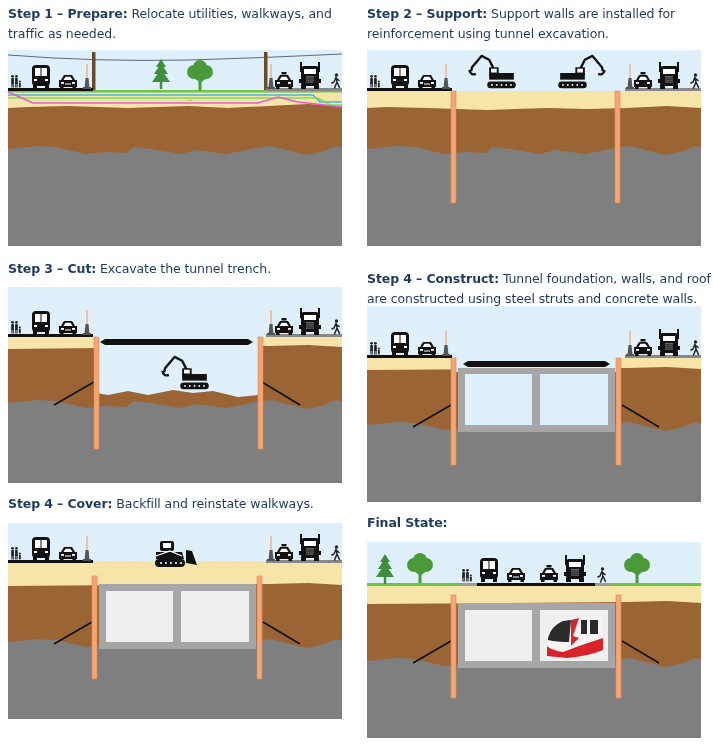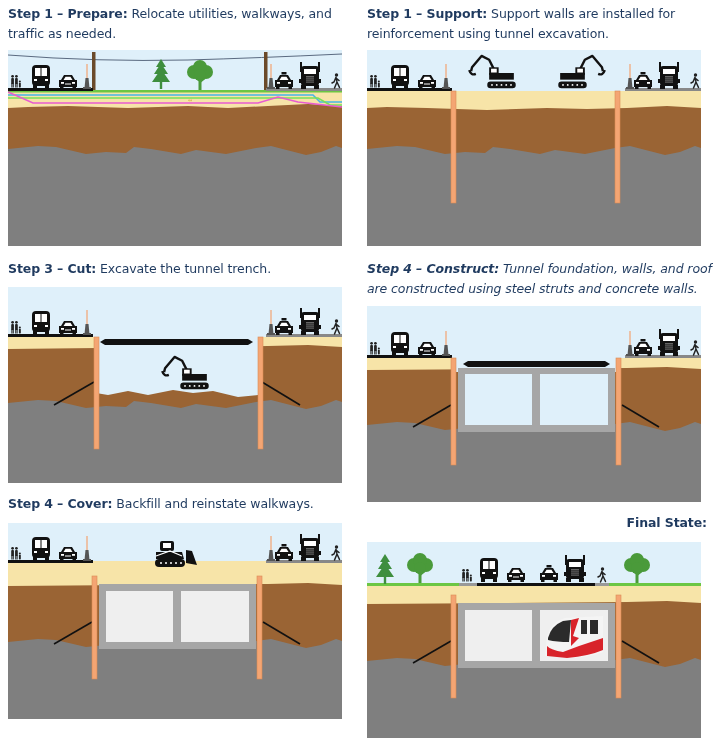--- a/index.html
+++ b/index.html
@@ -8,32 +8,32 @@
   .caption b{font-weight:bold;}
   .panel{position:absolute;width:334px;height:196px;display:block;}
 </style>
 </head>
 <body>
 
 <div class="caption" style="left:8px;top:4px;width:330px;">
   <b>Step 1 – Prepare:</b><span> Relocate utilities, walkways, and traffic as needed.</span>
 </div>
 <div class="caption" style="left:367px;top:4px;width:340px;">
-  <b>Step 1 – Support:</b><span> Support walls are installed for reinforcement using tunnel excavation.</span>
+  <b>Step 2 – Support:</b><span> Support walls are installed for reinforcement using tunnel excavation.</span>
 </div>
 <div class="caption" style="left:8px;top:259px;width:340px;">
   <b>Step 3 – Cut:</b><span> Excavate the tunnel trench.</span>
 </div>
-<div class="caption" style="left:367px;top:259px;width:345px;font-style:italic;">
+<div class="caption" style="left:367px;top:269px;width:345px;">
   <b>Step 4 – Construct:</b><span> Tunnel foundation, walls, and roof are constructed using steel struts and concrete walls.</span>
 </div>
 <div class="caption" style="left:8px;top:494px;width:340px;">
   <b>Step 4 – Cover:</b><span> Backfill and reinstate walkways.</span>
 </div>
-<div class="caption" style="left:367px;top:513px;width:340px;text-align:right;">
+<div class="caption" style="left:367px;top:513px;width:340px;">
   <b>Final State:</b><span></span>
 </div>
 
 <svg width="0" height="0" style="position:absolute">
   <defs>
     <symbol id="peds" viewBox="0 0 14 16">
         <circle cx="3" cy="2" r="1.6" fill="#222"></circle>
         <rect x="1.4" y="4" width="3.2" height="7" rx="1" fill="#222"></rect>
         <rect x="1.6" y="10" width="1.2" height="5" fill="#222"></rect>
         <rect x="3.2" y="10" width="1.2" height="5" fill="#222"></rect>

